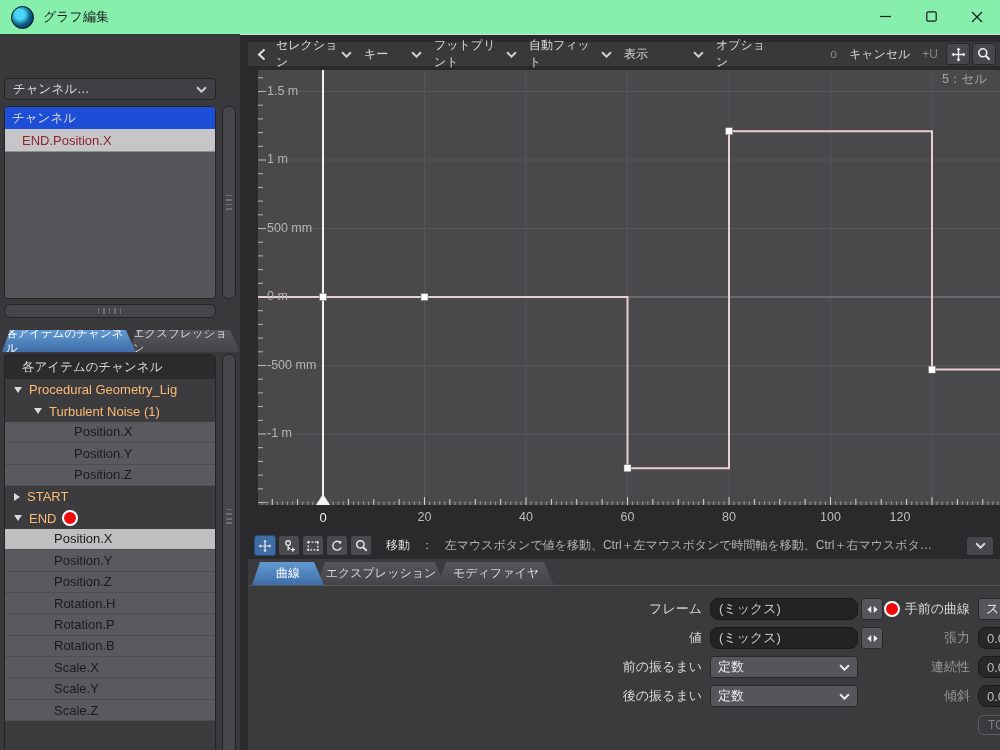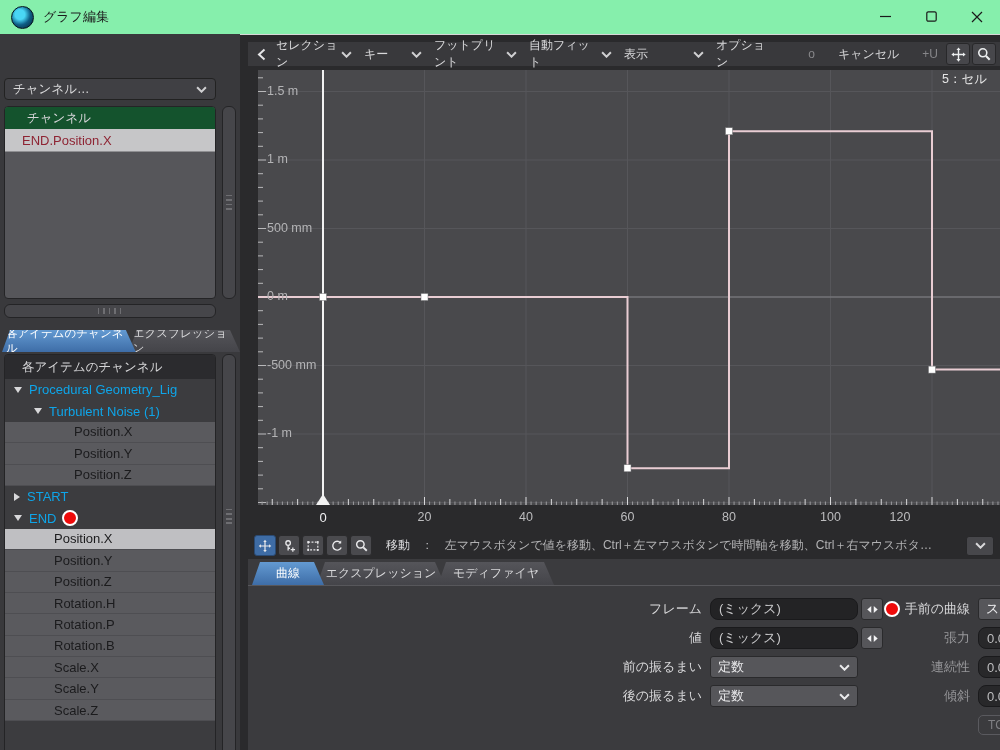--- a/index.html
+++ b/index.html
@@ -15,39 +15,39 @@
   .title-text{color:#1c1c1c;font-size:13px;}
   .win-btn{position:absolute;top:0;width:46px;height:33px;display:flex;align-items:center;justify-content:center;color:#1a1a1a;}
   .wb-min{right:92px}.wb-max{right:46px}.wb-close{right:0}
   
   .left-panel{position:absolute;left:0;top:34px;width:240px;height:716px;background:#39393c;}
   .lw-drop{position:absolute;left:4px;top:44px;width:212px;height:22px;background:#404044;
            border:1px solid #222;border-radius:4px;display:flex;align-items:center;
            font-size:12.5px;color:#d8d8da;padding:0 8px;box-sizing:border-box;}
   .lw-drop .dd{margin-left:auto;color:#cfcfd1;}
   .panel-list{position:absolute;background:#56565a;border:1px solid #242426;border-radius:4px;box-sizing:border-box;overflow:hidden;}
-  .list-head{height:22px;background:#14532d;color:#d5d5d7;font-size:12.5px;display:flex;align-items:center;padding-left:22px;}
+  .list-head{height:22px;background:#1d4ed8;color:#d5d5d7;font-size:12.5px;display:flex;align-items:center;padding-left:7px;}
   .chan-row{height:22px;background:#c6c6c8;color:#8e2433;font-size:13px;display:flex;align-items:center;padding-left:17px;border-bottom:1px solid #8f8f92;}
   .vscroll{position:absolute;width:14px;background:#46464a;border:1px solid #242426;border-radius:6px;box-sizing:border-box;}
   .vscroll .grip{position:absolute;left:3px;right:3px;top:50%;height:16px;transform:translateY(-50%);
     background:repeating-linear-gradient(to bottom,#6e6e72 0 1.5px,transparent 1.5px 4.5px);}
   .hscroll{position:absolute;height:14px;background:#46464a;border:1px solid #242426;border-radius:6px;box-sizing:border-box;}
   .hscroll .grip{position:absolute;top:3px;bottom:3px;left:50%;width:24px;transform:translateX(-50%);
     background:repeating-linear-gradient(to right,#6e6e72 0 1.5px,transparent 1.5px 5.5px);}
   
   .tabs{position:absolute;display:flex;align-items:flex-end;}
   .tab{height:22px;display:flex;align-items:center;justify-content:center;font-size:11.5px;color:#d8d8da;
        background:linear-gradient(#55555a,#444449);clip-path:polygon(8px 0,calc(100% - 10px) 0,100% 100%,0 100%);
        padding:0 4px;box-sizing:border-box;position:relative;}
   .tab + .tab{margin-left:-7px;z-index:0;}
   .tab.active{background:linear-gradient(#639ad2,#3e6da7);color:#fff;z-index:2;}
   
   .tree-head{height:24px;background:#2b2b2e;color:#d5d5d7;font-size:12.5px;display:flex;align-items:center;padding-left:17px;}
   .tree-row{height:21.4px;display:flex;align-items:center;font-size:13px;box-sizing:border-box;}
-  .tree-row.group{background:#3c3c3f;color:#0ea5e9;}
+  .tree-row.group{background:#3c3c3f;color:#fdba74;}
   .tree-row.leaf{background:#5a5a5e;color:#1b1b1d;border-bottom:1px solid #4e4e52;}
   .tree-row.leaf.selected{background:#bfbfc2;}
   .tri{width:0;height:0;display:inline-block;flex:none;}
   .tri.down{border-left:4.5px solid transparent;border-right:4.5px solid transparent;border-top:6px solid #d8d8da;}
   .tri.right{border-top:4.5px solid transparent;border-bottom:4.5px solid transparent;border-left:6px solid #d8d8da;}
   .red-dot{width:12px;height:12px;border-radius:50%;background:#ee0a0a;border:2px solid #fff;display:inline-block;flex:none;}
   .tree-row .red-dot{margin-left:6px;}
   
   .menu-bar{position:absolute;left:248px;top:42px;width:752px;height:24px;background:#39393c;display:flex;align-items:center;}
   .back-btn{width:18px;height:20px;display:flex;align-items:center;justify-content:center;color:#e5e5e7;margin-left:4px;}
@@ -55,26 +55,26 @@
   .menu-item .dd{margin-left:auto;color:#cfcfd1;}
   #menu-items{display:flex;height:24px;align-items:center;}
   #menu-items .menu-item:nth-child(1){width:88px}
   #menu-items .menu-item:nth-child(2){width:70px}
   #menu-items .menu-item:nth-child(3){width:95px}
   #menu-items .menu-item:nth-child(4){width:95px}
   #menu-items .menu-item:nth-child(5){width:92px}
   #menu-items .menu-item:nth-child(6){width:72px}
   .cancel-cluster{margin-left:auto;display:flex;align-items:center;font-size:12px;}
   .dim{color:#87878a;}
-  .cancel-lbl{color:#d4d4d6;margin:0 23px;}
+  .cancel-lbl{color:#d4d4d6;margin:0 12px;}
   .sq-btn{width:24px;height:22px;background:#47474b;border:1px solid #28282a;border-radius:3px;
           display:flex;align-items:center;justify-content:center;margin-left:2px;color:#eceeef;box-sizing:border-box;}
   .graph-canvas{position:absolute;left:258px;top:70px;width:742px;height:435px;background:#49494c;}
   .y-label{position:absolute;left:9px;font-size:12.5px;color:#b4b4b6;}
-  .cell-indicator{position:absolute;right:13px;top:71px;font-size:12.5px;color:#e5e5e5;}
+  .cell-indicator{position:absolute;right:13px;top:71px;font-size:12.5px;color:#a3a3a3;}
   .x-axis{position:absolute;left:258px;top:505px;width:742px;height:26px;}
   .x-label{position:absolute;top:5px;width:40px;margin-left:-20px;text-align:center;font-size:12.5px;color:#bcbcbe;}
   .x-label.zero{color:#f0f0f2;font-size:13px;}
   .ph-tri{position:absolute;width:0;height:0;border-left:7px solid transparent;border-right:7px solid transparent;
           border-bottom:11px solid #f2f2f2;left:316px;top:494px;z-index:5;}
   
   .hint-bar{position:absolute;left:248px;top:533px;width:752px;height:25px;display:flex;align-items:center;}
   .tool-btn{width:22px;height:21px;background:#4a4a4e;border:1px solid #2b2b2d;border-radius:3px;margin-left:2px;
             display:flex;align-items:center;justify-content:center;color:#e8e8ea;box-sizing:border-box;flex:none;}
   .tool-btn.active{background:#3e6ca5;border-color:#2a4a73;}

